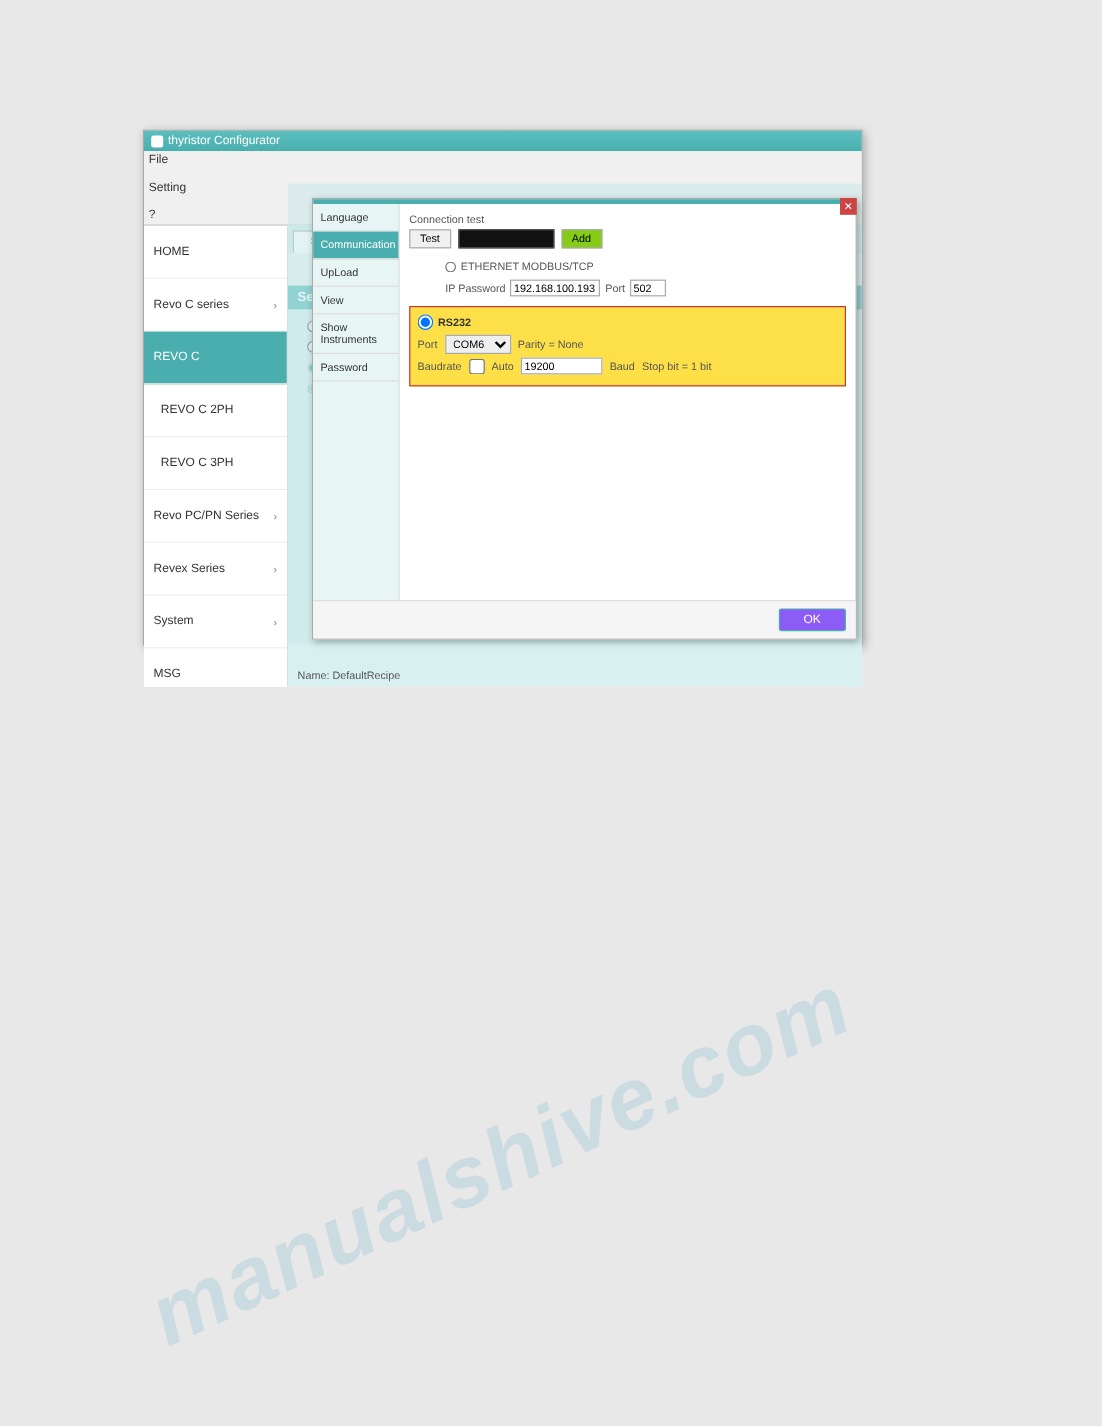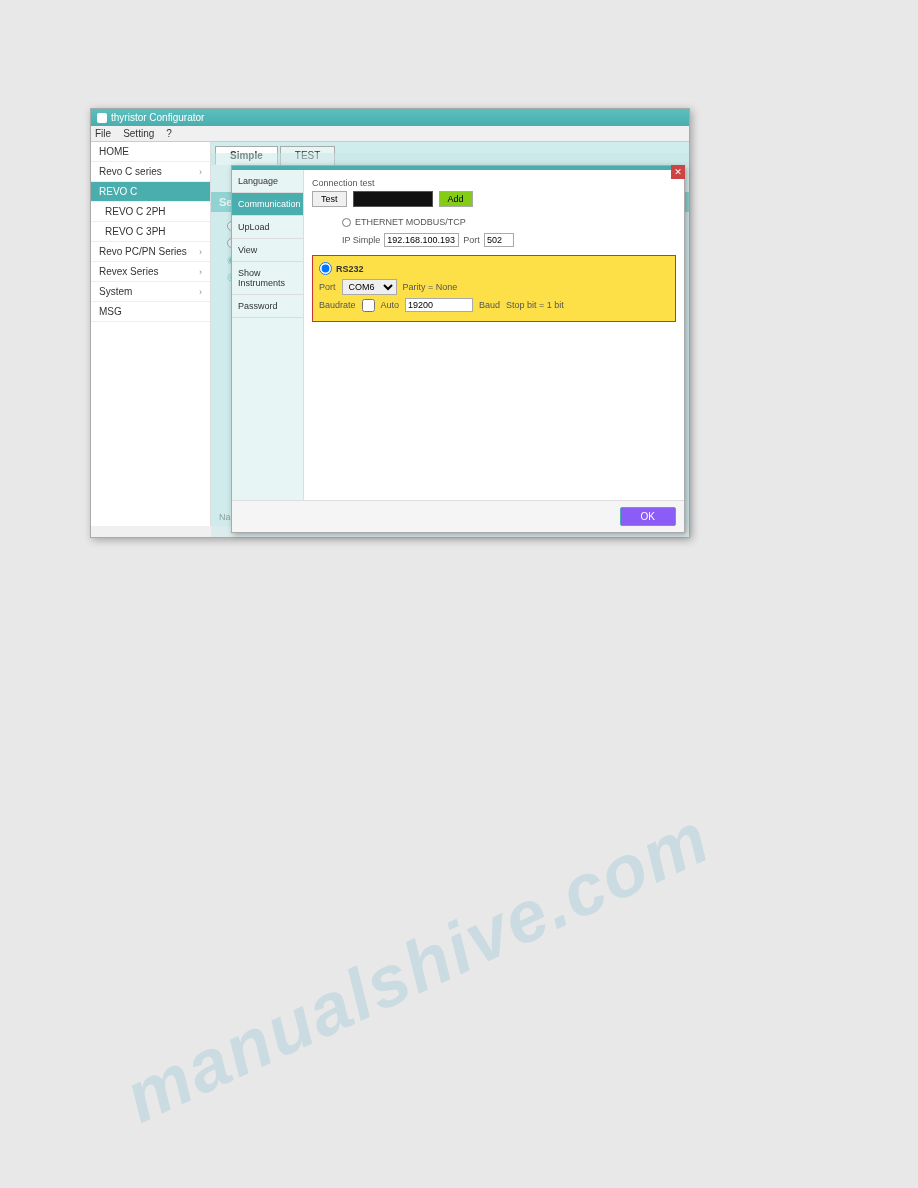--- a/index.html
+++ b/index.html
@@ -9,21 +9,21 @@
       font-size: 11px;
       width: 918px;
       height: 1188px;
       overflow: hidden;
     }
 
     
     .app-window {
       position: absolute;
       top: 108px;
-      left: 90px;
+      left: 119px;
       width: 600px;
       height: 430px;
       background: #f0f0f0;
       border: 1px solid #aaa;
       box-shadow: 2px 2px 8px rgba(0,0,0,0.3);
     }
 
     
     .title-bar {
       background: linear-gradient(to bottom, #5bbfbf, #4aaeae);
@@ -43,41 +43,42 @@
     }
 
     
     .menu-bar {
       background: #f0f0f0;
       border-bottom: 1px solid #ccc;
       padding: 2px 4px;
       display: flex;
       gap: 12px;
       font-size: 10px;
+      flex-direction: column;
     }
     .menu-item {
       cursor: pointer;
       color: #333;
     }
 
     
     .main-layout {
       display: flex;
       height: calc(100% - 44px);
     }
 
     
     .sidebar {
       width: 120px;
       background: white;
       border-right: 1px solid #ddd;
       overflow-y: auto;
     }
     .sidebar-item {
-      padding: 4px 8px;
+      padding: 16px 8px;
       font-size: 10px;
       color: #333;
       cursor: pointer;
       border-bottom: 1px solid #eee;
       display: flex;
       align-items: center;
       justify-content: space-between;
     }
     .sidebar-item.active {
       background: #4aaeae;
@@ -512,21 +513,21 @@
                   <button class="add-btn">Add</button>
                 </div>
               </div>
 
               <div class="radio-group">
                 <div class="radio-row">
                   <input type="radio" class="radio-input" name="conn-type" style="">
                   <span>ETHERNET MODBUS/TCP</span>
                 </div>
                 <div class="ethernet-row">
-                  <span>IP Simple</span>
+                  <span>IP Password</span>
                   <input type="text" class="eth-input" value="192.168.100.193" style="">
                   <span>Port</span>
                   <input type="text" class="port-input" value="502" style="">
                 </div>
               </div>
 
               <div class="rs232-box">
                 <div class="rs232-title">
                   <input type="radio" name="conn-type" checked="" style="">
                   <span>RS232</span>

